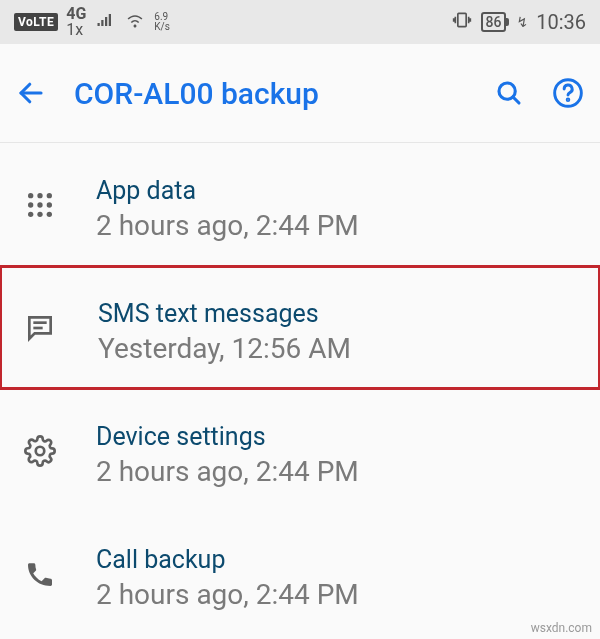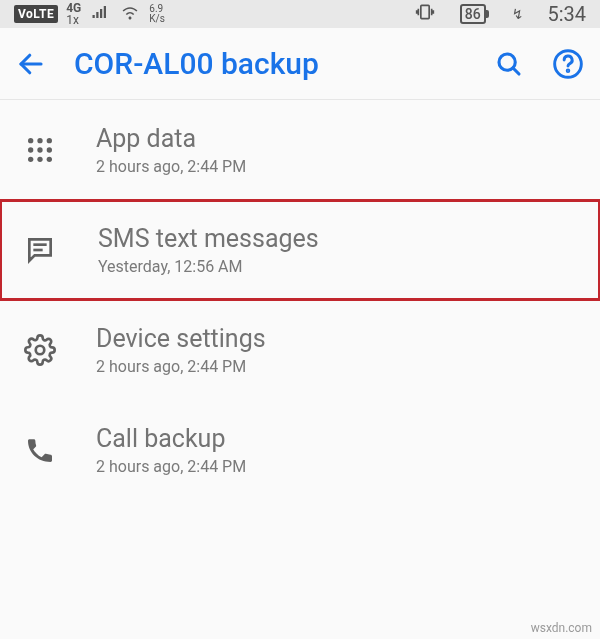--- a/index.html
+++ b/index.html
@@ -6,21 +6,21 @@
     body {
       width: 600px;
       height: 639px;
       font-family: Roboto, "Helvetica Neue", Arial, sans-serif;
       background: #fafafa;
       overflow: hidden;
       position: relative;
     }
     
     .status-bar {
-      height: 28px;
+      height: 44px;
       background: #e8e8e8;
       display: flex;
       align-items: center;
       padding: 0 14px;
       color: #555;
       font-size: 16px;
     }
     .status-left {
       display: flex;
       align-items: center;
@@ -28,32 +28,32 @@
     }
     .volte-badge {
       background: #444;
       color: #fff;
       font-size: 12px;
       font-weight: 700;
       padding: 2px 4px;
       border-radius: 2px;
       letter-spacing: 0.5px;
     }
-    .sig-text { font-size: 12px; line-height: 1; }
+    .sig-text { font-size: 16px; line-height: 1; }
     .sig-text .top { font-weight: 700; }
     .wifi-svg, .bars-svg { width: 22px; height: 18px; }
     .speed {
       font-size: 10px;
       line-height: 1;
     }
     .status-right {
       margin-left: auto;
       display: flex;
       align-items: center;
-      gap: 24px;
+      gap: 8px;
     }
     .vibe-svg { width: 22px; height: 20px; }
     .battery {
       display: inline-flex;
       align-items: center;
       border: 2px solid #555;
       border-radius: 3px;
       height: 20px;
       padding: 0 3px;
       position: relative;
@@ -67,21 +67,21 @@
       top: 4px;
       width: 3px;
       height: 8px;
       background: #555;
       border-radius: 0 2px 2px 0;
     }
     .bolt { font-size: 14px; margin-left: 2px; }
     .clock { font-size: 20px; color: #555; }
     
     .app-bar {
-      height: 72px;
+      height: 99px;
       display: flex;
       align-items: center;
       padding: 0 16px;
       gap: 28px;
       background: #fafafa;
       border-bottom: 1px solid #e6e6e6;
     }
     .app-bar .back-icon svg,
     .app-bar .search-icon svg,
     .app-bar .help-icon svg { display: block; }
@@ -103,25 +103,26 @@
     }
     .item .icon-slot {
       width: 40px;
       display: flex;
       justify-content: center;
       color: #606060;
     }
     .item .texts { flex: 1; }
     .item-title {
       font-size: 25px;
-      color: #737373;
+      color: #0c4a6e;
       margin-bottom: 4px;
+      margin-top: 9px;
     }
     .item-sub {
-      font-size: 16px;
+      font-size: 28px;
       color: #7a7a7a;
     }
     .highlight {
       outline: 3px solid #c1262d;
       outline-offset: -2px;
       gap: 38px;
     }
     .watermark {
       position: absolute;
       right: 8px;
@@ -160,21 +161,21 @@
     <span>
       <svg class="vibe-svg" viewBox="0 0 24 24" fill="none" stroke="#555" stroke-width="2">
           <rect x="7" y="4" width="10" height="16" rx="1"></rect>
           <path d="M4 8v8M2 10v4M20 8v8M22 10v4"></path>
         </svg>
     </span>
     <span class="battery">
       <span>86</span>
     </span>
     <span class="bolt">↯</span>
-    <span class="clock">5:34</span>
+    <span class="clock">10:36</span>
   </div>
 </div>
 
 <div class="app-bar">
   <span class="icon-btn back-icon">
     <svg width="30" height="30" viewBox="0 0 24 24" fill="none" stroke="#1a73e8" stroke-width="2.5" stroke-linecap="round" stroke-linejoin="round">
         <line x1="20" y1="12" x2="4" y2="12"></line>
         <polyline points="11 5 4 12 11 19"></polyline>
       </svg>
   </span>

